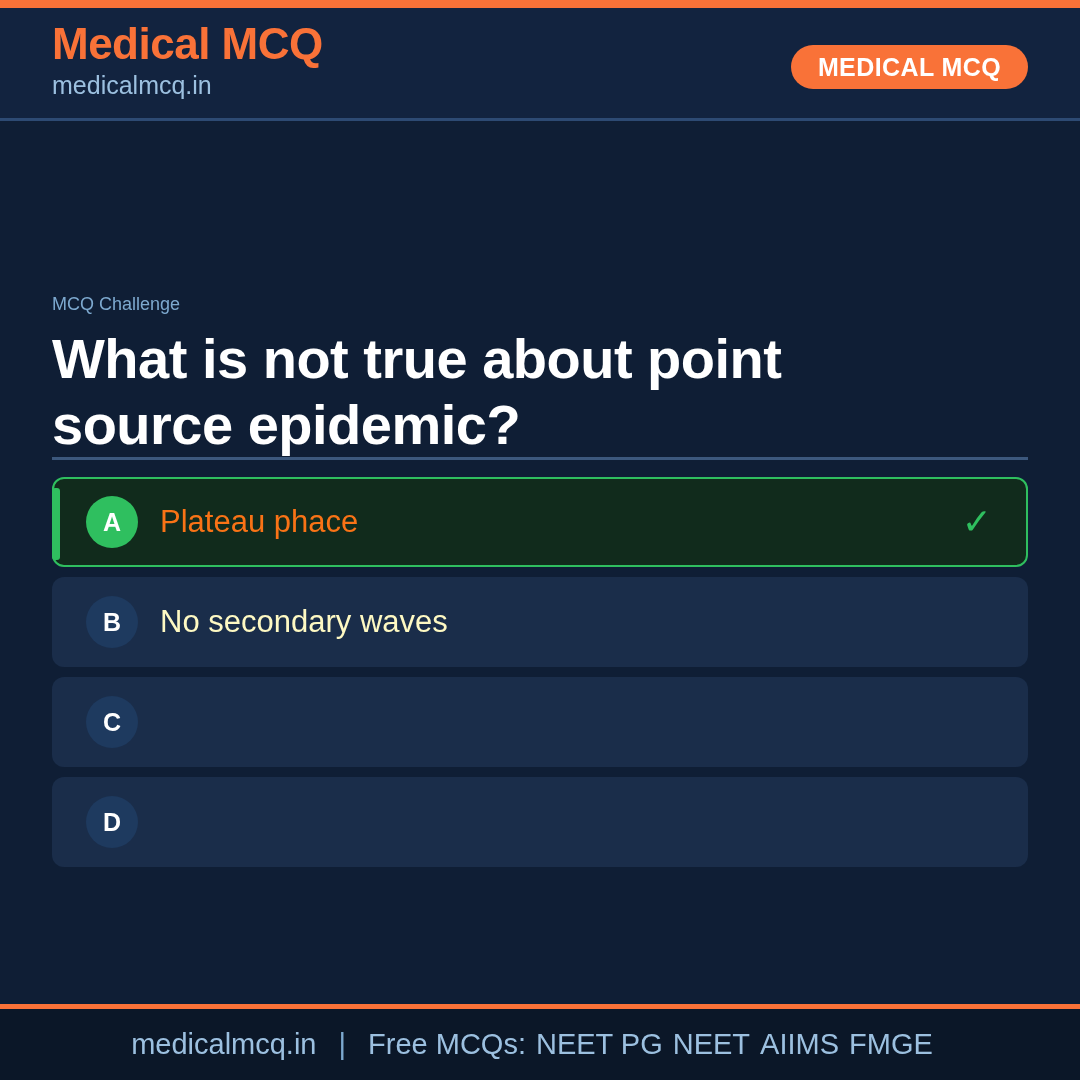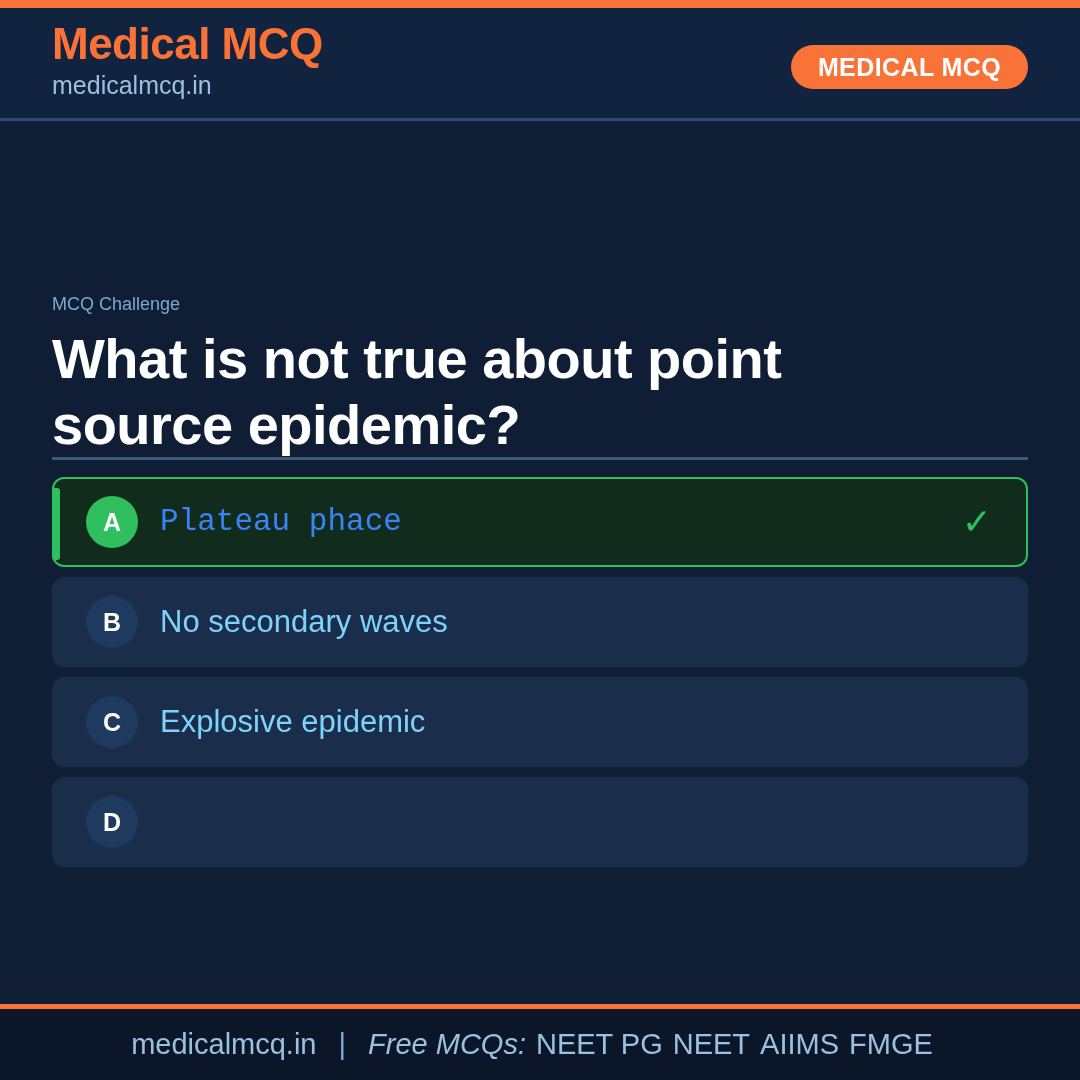--- a/index.html
+++ b/index.html
@@ -157,28 +157,27 @@
     justify-content: center;
     margin-left: 32px;
     flex: 0 0 auto;
   }
   .option.correct .badge {
     background: #2fbf5f;
   }
   .option-text {
     margin-left: 22px;
     font-size: 31px;
-    color: #7dd3fc;
+    color: #fef9c3;
     line-height: 1.2;
     white-space: nowrap;
     overflow: hidden;
   }
   .option.correct .option-text {
-    color: #3b82f6;
-    font-family: Liberation Mono, monospace;
+    color: #f97316;
   }
   .check {
     position: absolute;
     right: 34px;
     top: 50%;
     transform: translateY(-50%);
     color: #2fbf5f;
     font-size: 36px;
     line-height: 1;
     display: none;
@@ -200,21 +199,21 @@
   }
   .footer-inner {
     display: flex;
     align-items: baseline;
     color: #9cc0e0;
     font-size: 29px;
     white-space: nowrap;
   }
   .footer-site { margin-right: 22px; }
   .footer-sep { margin-right: 22px; color: #7da9cf; }
-  .footer-label { margin-right: 10px; font-style: italic; }
+  .footer-label { margin-right: 10px; }
   .footer-exam { margin-right: 10px; }
   .footer-exam:last-child { margin-right: 16px; }
 </style>
 </head>
 <body>
 
 <div class="top-accent"></div>
 
 <div class="header">
   <div class="brand-block">
@@ -245,21 +244,20 @@
     <div class="option">
 
       <div class="badge">B</div>
       <div class="option-text">No secondary waves</div>
 
     </div>
 
     <div class="option">
 
       <div class="badge">C</div>
-      <div class="option-text">Explosive epidemic</div>
 
     </div>
 
     <div class="option">
 
       <div class="badge">D</div>
 
     </div>
 
   </div>

